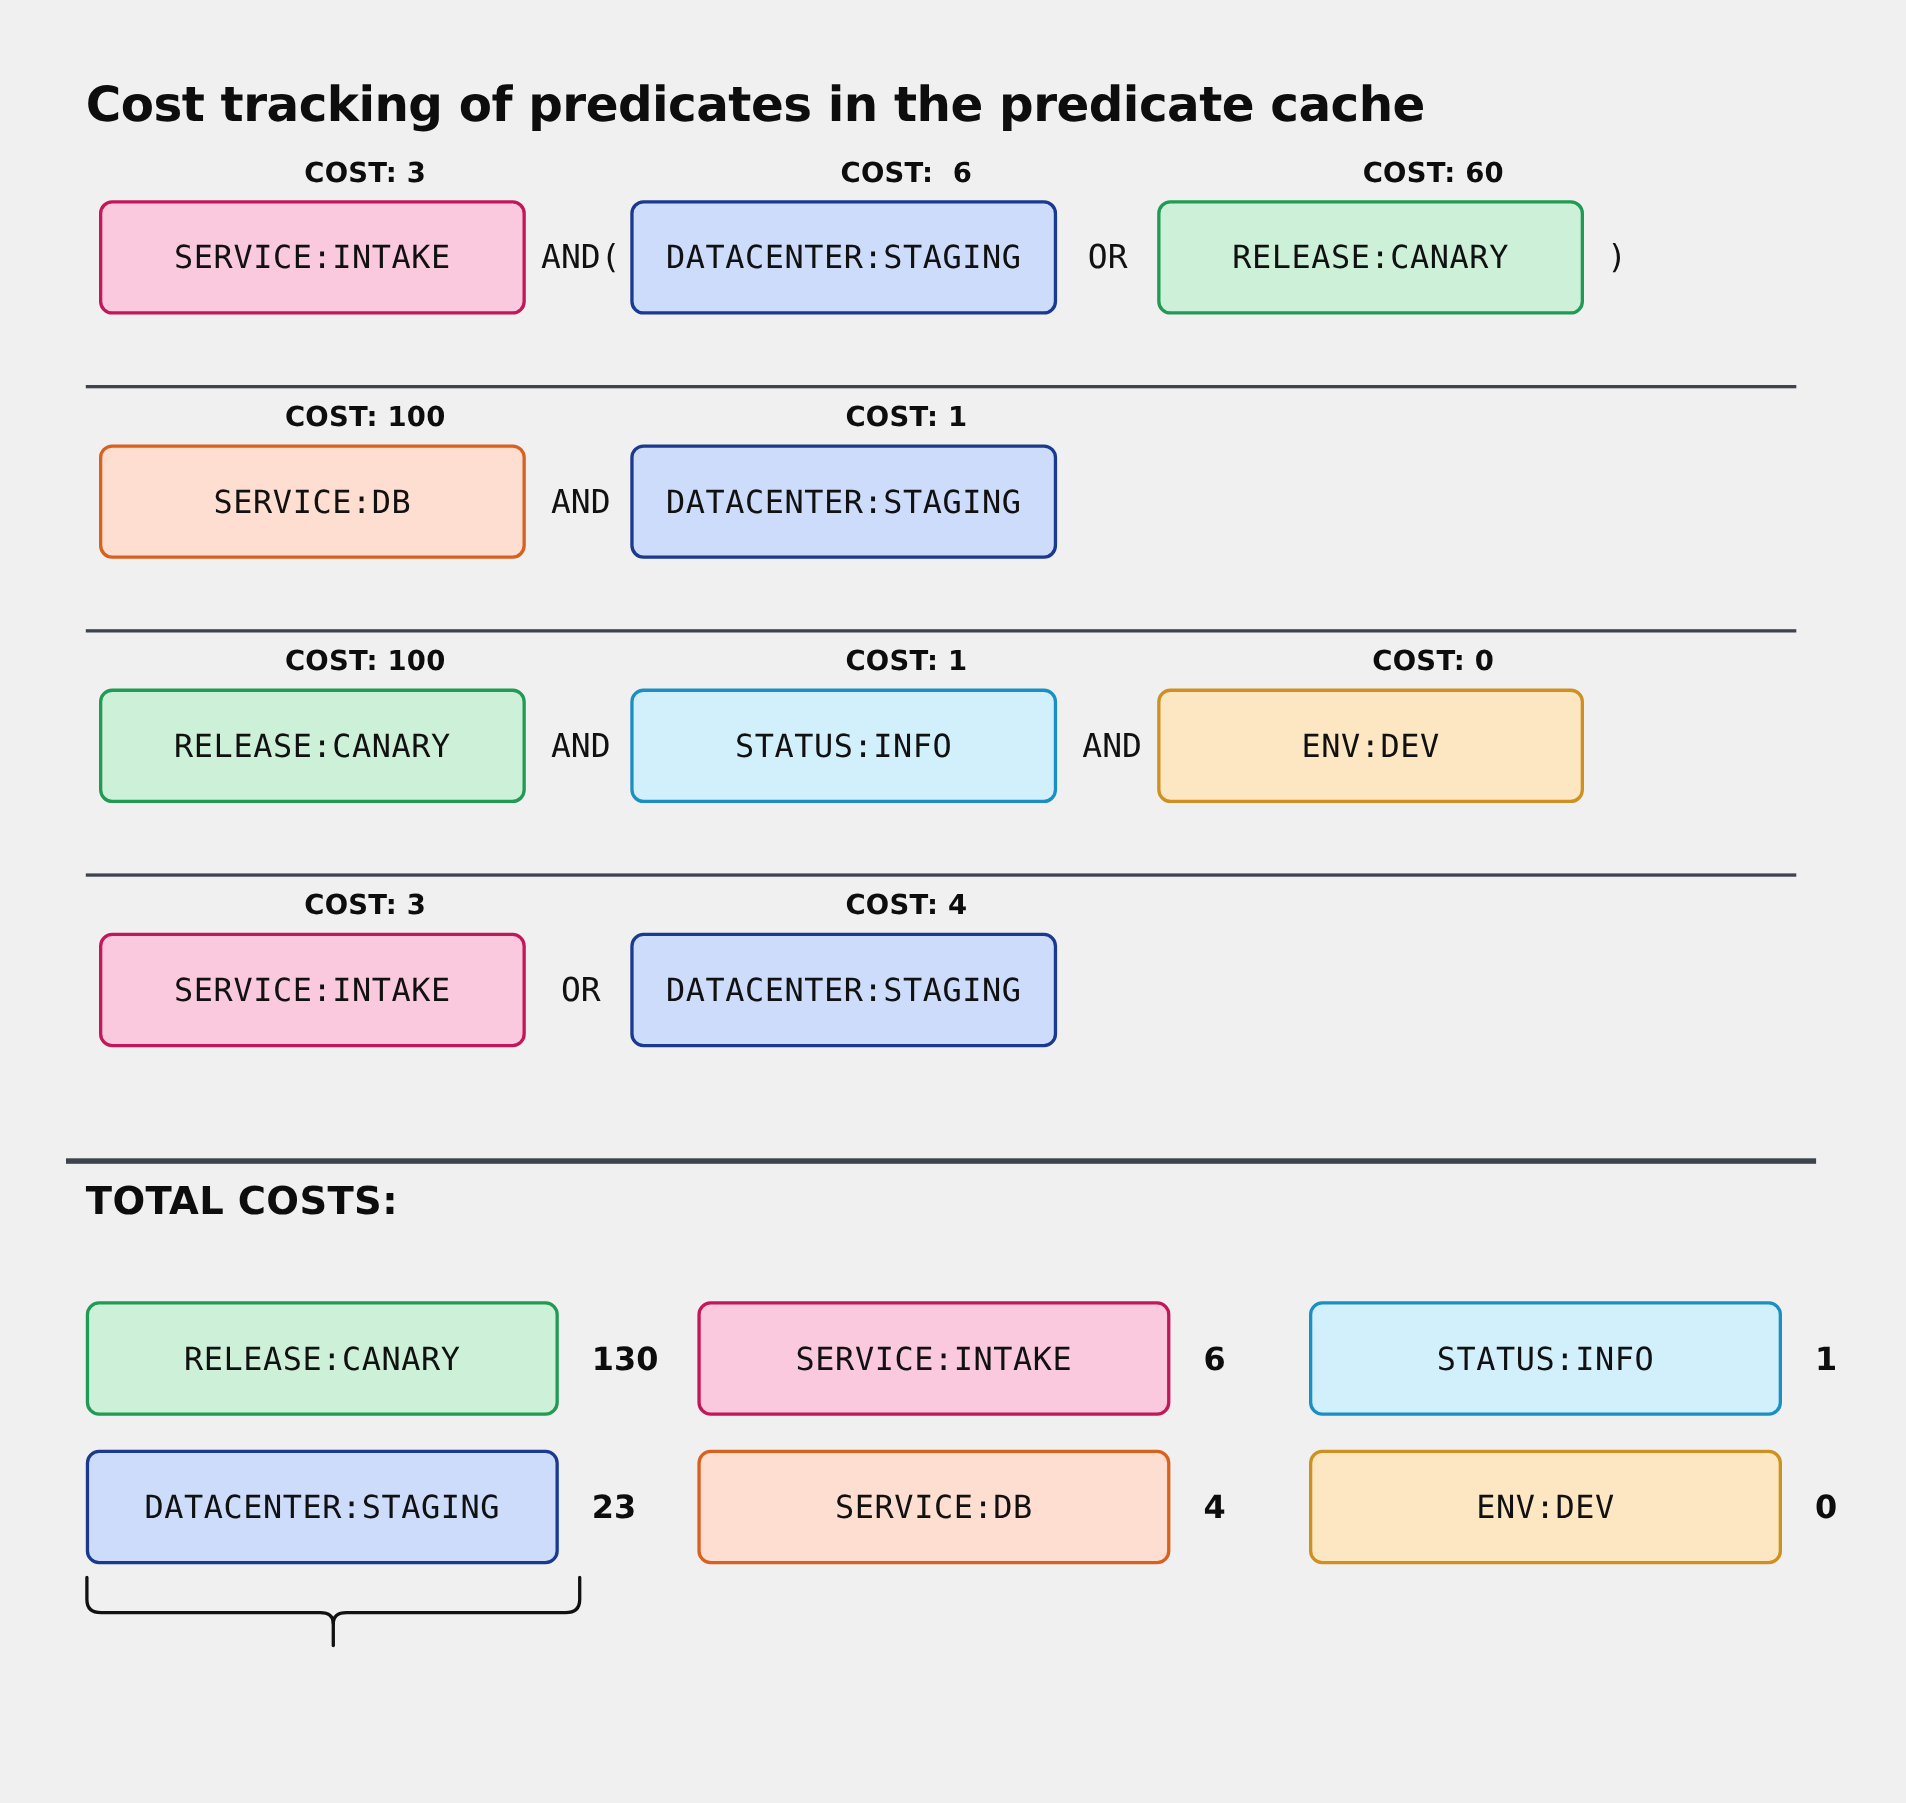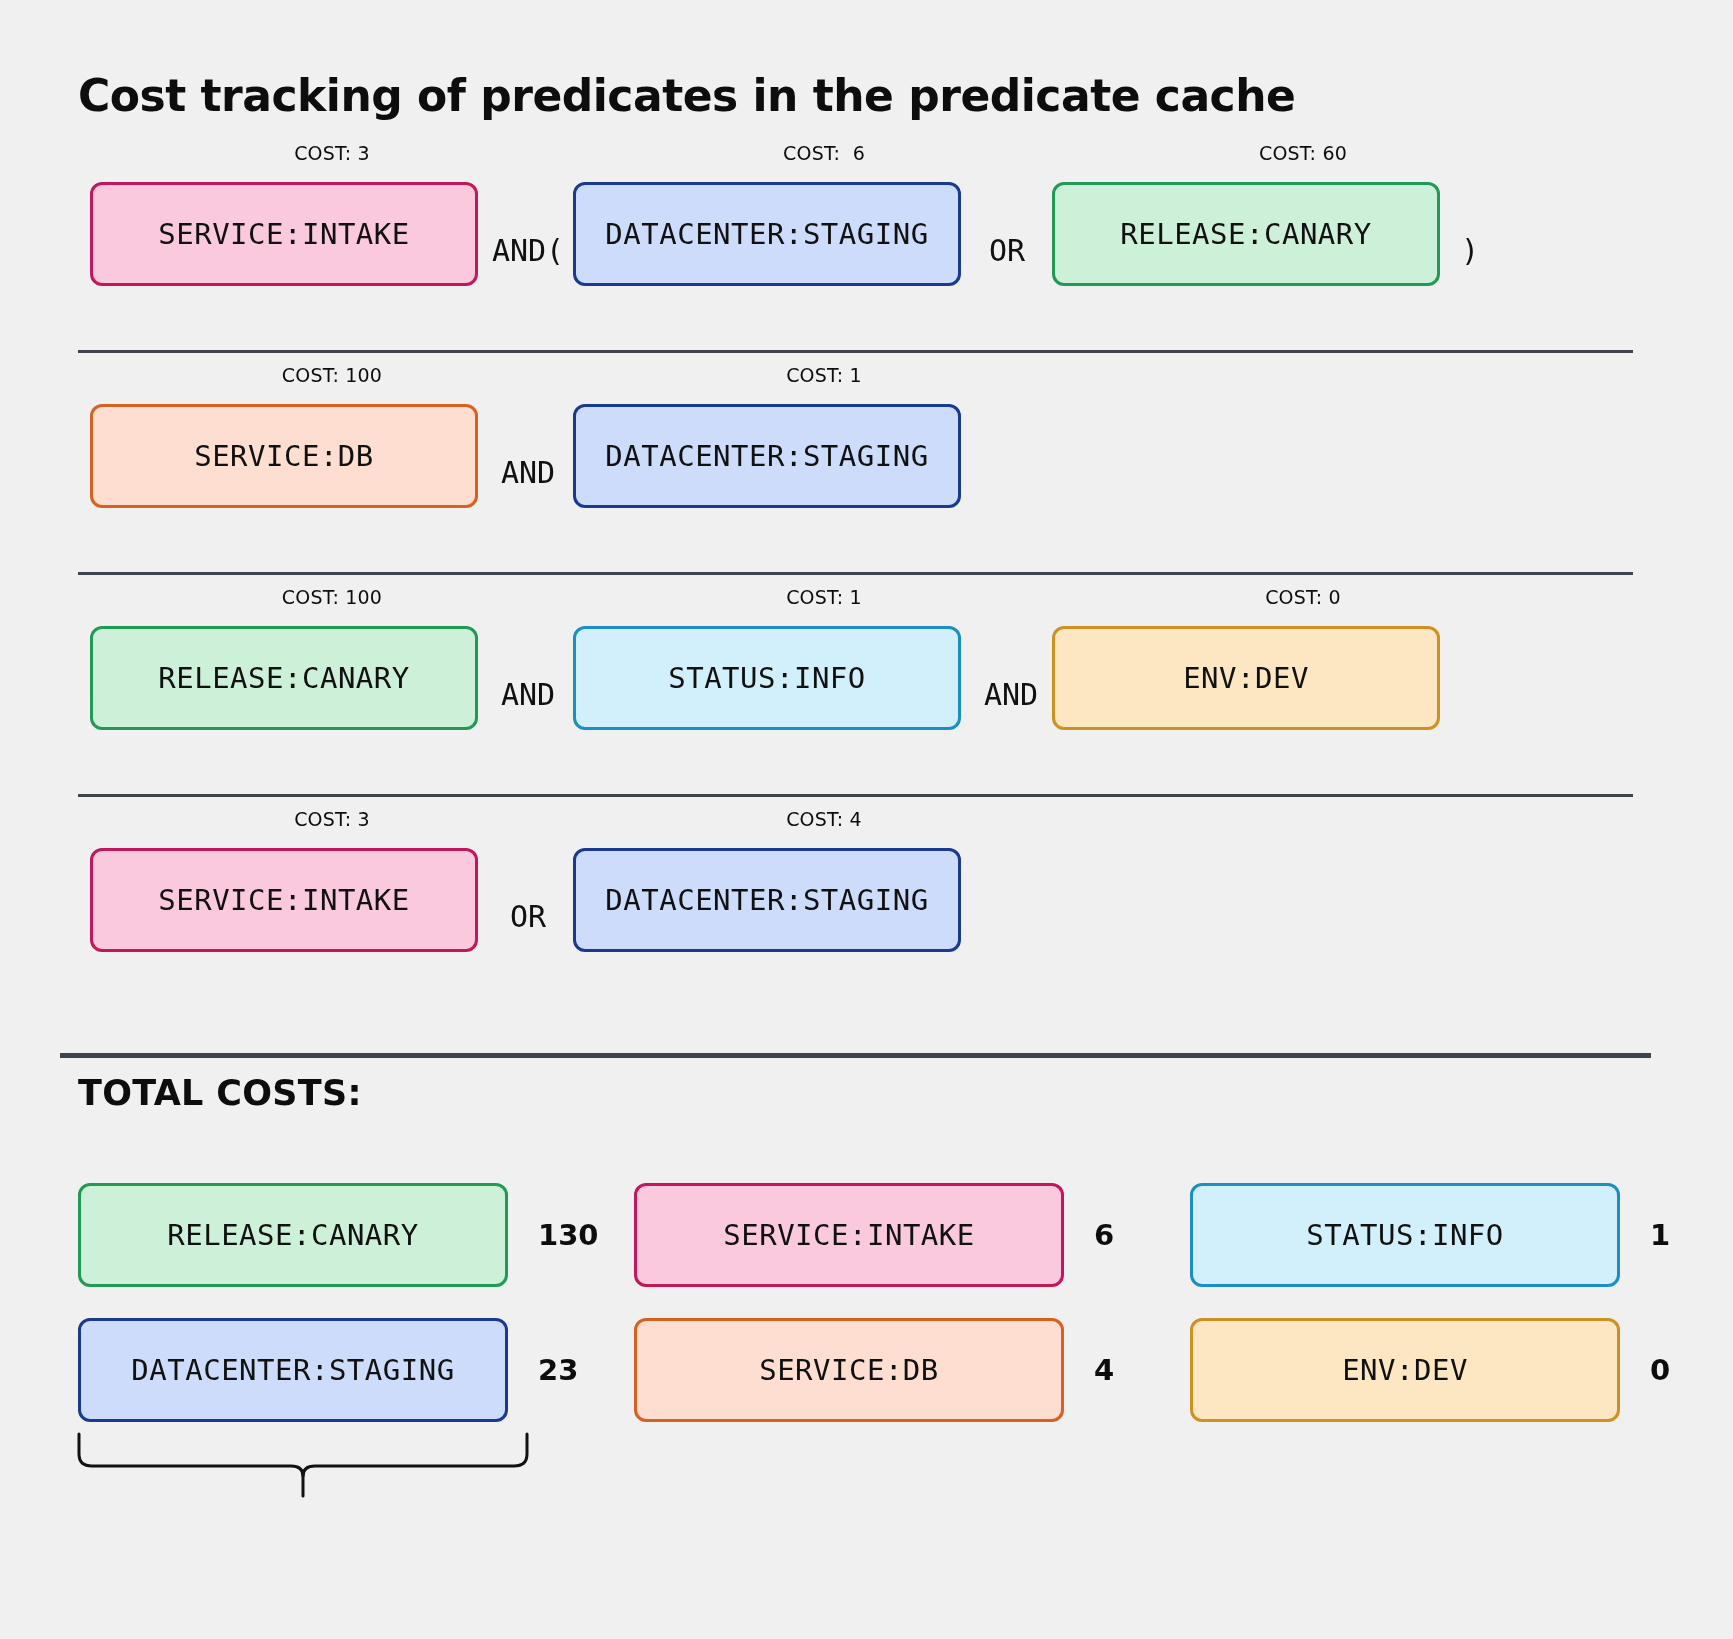--- a/index.html
+++ b/index.html
@@ -58,22 +58,22 @@
 
   .cost-labels {
     position: relative;
     height: 54px;
   }
 
   .cost-label {
     position: absolute;
     top: 14px;
     font-family: "DejaVu Sans", sans-serif;
-    font-size: 19px;
-    font-weight: 400;
+    font-size: 25px;
+    font-weight: 700;
     letter-spacing: 0.2px;
     color: #0d0d0d;
     white-space: pre;
     transform: translateX(-50%);
   }
 
   .chips {
     position: relative;
     height: 120px;
   }
@@ -91,21 +91,21 @@
     justify-content: center;
     font-family: "DejaVu Sans Mono", monospace;
     font-size: 29px;
     letter-spacing: 0.5px;
     color: #111111;
     white-space: nowrap;
   }
 
   .op {
     position: absolute;
-    top: 16px;
+    top: 0;
     height: 104px;
     display: flex;
     align-items: center;
     justify-content: center;
     font-family: "DejaVu Sans Mono", monospace;
     font-size: 30px;
     color: #111111;
     white-space: pre;
   }
 

